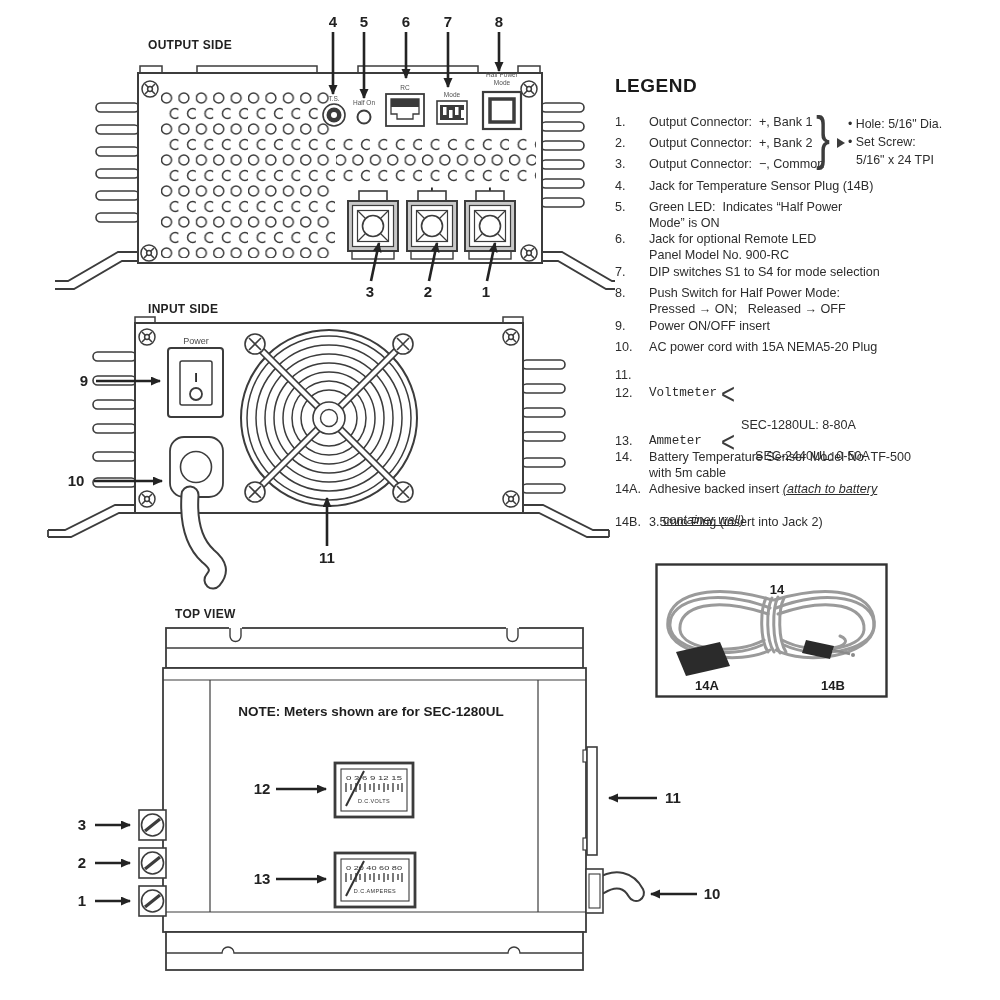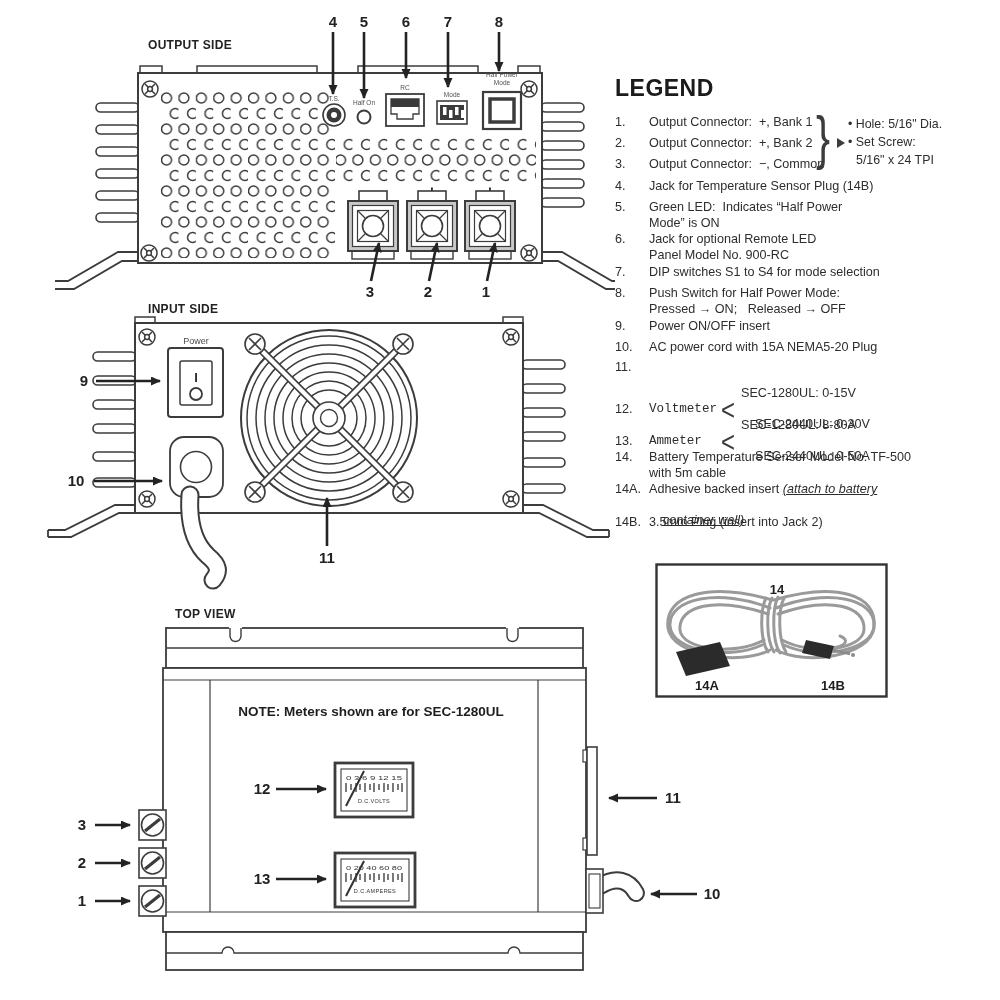--- a/index.html
+++ b/index.html
@@ -10,21 +10,21 @@
   .vtitle{font-size:12px;font-weight:bold;letter-spacing:.3px;fill:#222;}
   .callout{font-size:15px;font-weight:bold;fill:#222;}
   .tiny{font-size:6.5px;fill:#4f4f4f;}
   .sign{font-size:16px;font-weight:bold;fill:#222;}
   .note{font-size:13.5px;font-weight:bold;fill:#1e1e1e;}
   .mscale{font-size:6px;fill:#333;}
   .mlabel{font-size:5.5px;fill:#333;letter-spacing:.4px;}
   .kitnum{font-size:13px;font-weight:bold;fill:#1e1e1e;}
   
   #legend{left:615px;top:75px;width:385px;height:475px;}
-  #legend .ltitle{font-size:23px;font-weight:bold;color:#1b1b1b;letter-spacing:.5px;}
+  #legend .ltitle{font-size:19px;font-weight:bold;color:#1b1b1b;letter-spacing:.5px;}
   .li{position:absolute;display:flex;font-size:12.6px;line-height:15.5px;color:#2d2d2d;white-space:pre-wrap;}
   .li .num{width:34px;flex:none;}
   .li .txt{display:block;}
   .u{font-style:italic;text-decoration:underline;text-align:right;}
   .mrow{display:flex;align-items:center;}
   .mrow .mlab{width:72px;font-family:Liberation Mono, monospace;}
   .mrow .lt{font-size:24px;font-weight:300;color:#3c3c3c;margin:0 6px 0 0;transform:scaleY(1.25);}
   .mrow .opts{display:block;}
   .brace{position:absolute;left:201px;top:33px;font-size:60px;font-weight:300;color:#3c3c3c;
     transform:scaleX(.7) scaleY(1.0);transform-origin:left top;line-height:60px;}
@@ -481,28 +481,26 @@
   <div class="li" style="top:104px"><span class="num">4.</span><span class="txt">Jack for Temperature Sensor Plug (14B)</span></div>
   <div class="li" style="top:125px"><span class="num">5.</span><span class="txt">Green LED:  Indicates “Half Power
 Mode” is ON</span></div>
   <div class="li" style="top:157px"><span class="num">6.</span><span class="txt">Jack for optional Remote LED
 Panel Model No. 900-RC</span></div>
   <div class="li" style="top:190px"><span class="num">7.</span><span class="txt">DIP switches S1 to S4 for mode selection</span></div>
   <div class="li" style="top:211px"><span class="num">8.</span><span class="txt">Push Switch for Half Power Mode:
 Pressed → ON;   Released → OFF</span></div>
   <div class="li" style="top:244px"><span class="num">9.</span><span class="txt">Power ON/OFF insert</span></div>
   <div class="li" style="top:265px"><span class="num">10.</span><span class="txt">AC power cord with 15A NEMA5-20 Plug</span></div>
-  <div class="li" style="top:285px"><span class="num">11.</span></div>
+  <div class="li" style="top:293px"><span class="num">11.</span></div>
 
   <div class="li mrow" style="top:311px">
     <span class="num">12.</span>
     <span class="mlab">Voltmeter</span>
     <span class="lt">&lt;</span>
-    <span class="opts"><span>SEC-1280UL: 0-15V</span><br>
-    <span>SEC-2440UL: 0-30V</span></span>
   </div>
   <div class="li mrow" style="top:343px">
     <span class="num">13.</span>
     <span class="mlab">Ammeter</span>
     <span class="lt">&lt;</span>
     <span class="opts"><span>SEC-1280UL: 8-80A</span><br>
     <span>SEC-2440UL: 0-50A</span></span>
   </div>
 
   <div class="li" style="top:375px"><span class="num">14.</span><span class="txt">Battery Temperature Sensor Model No. TF-500

